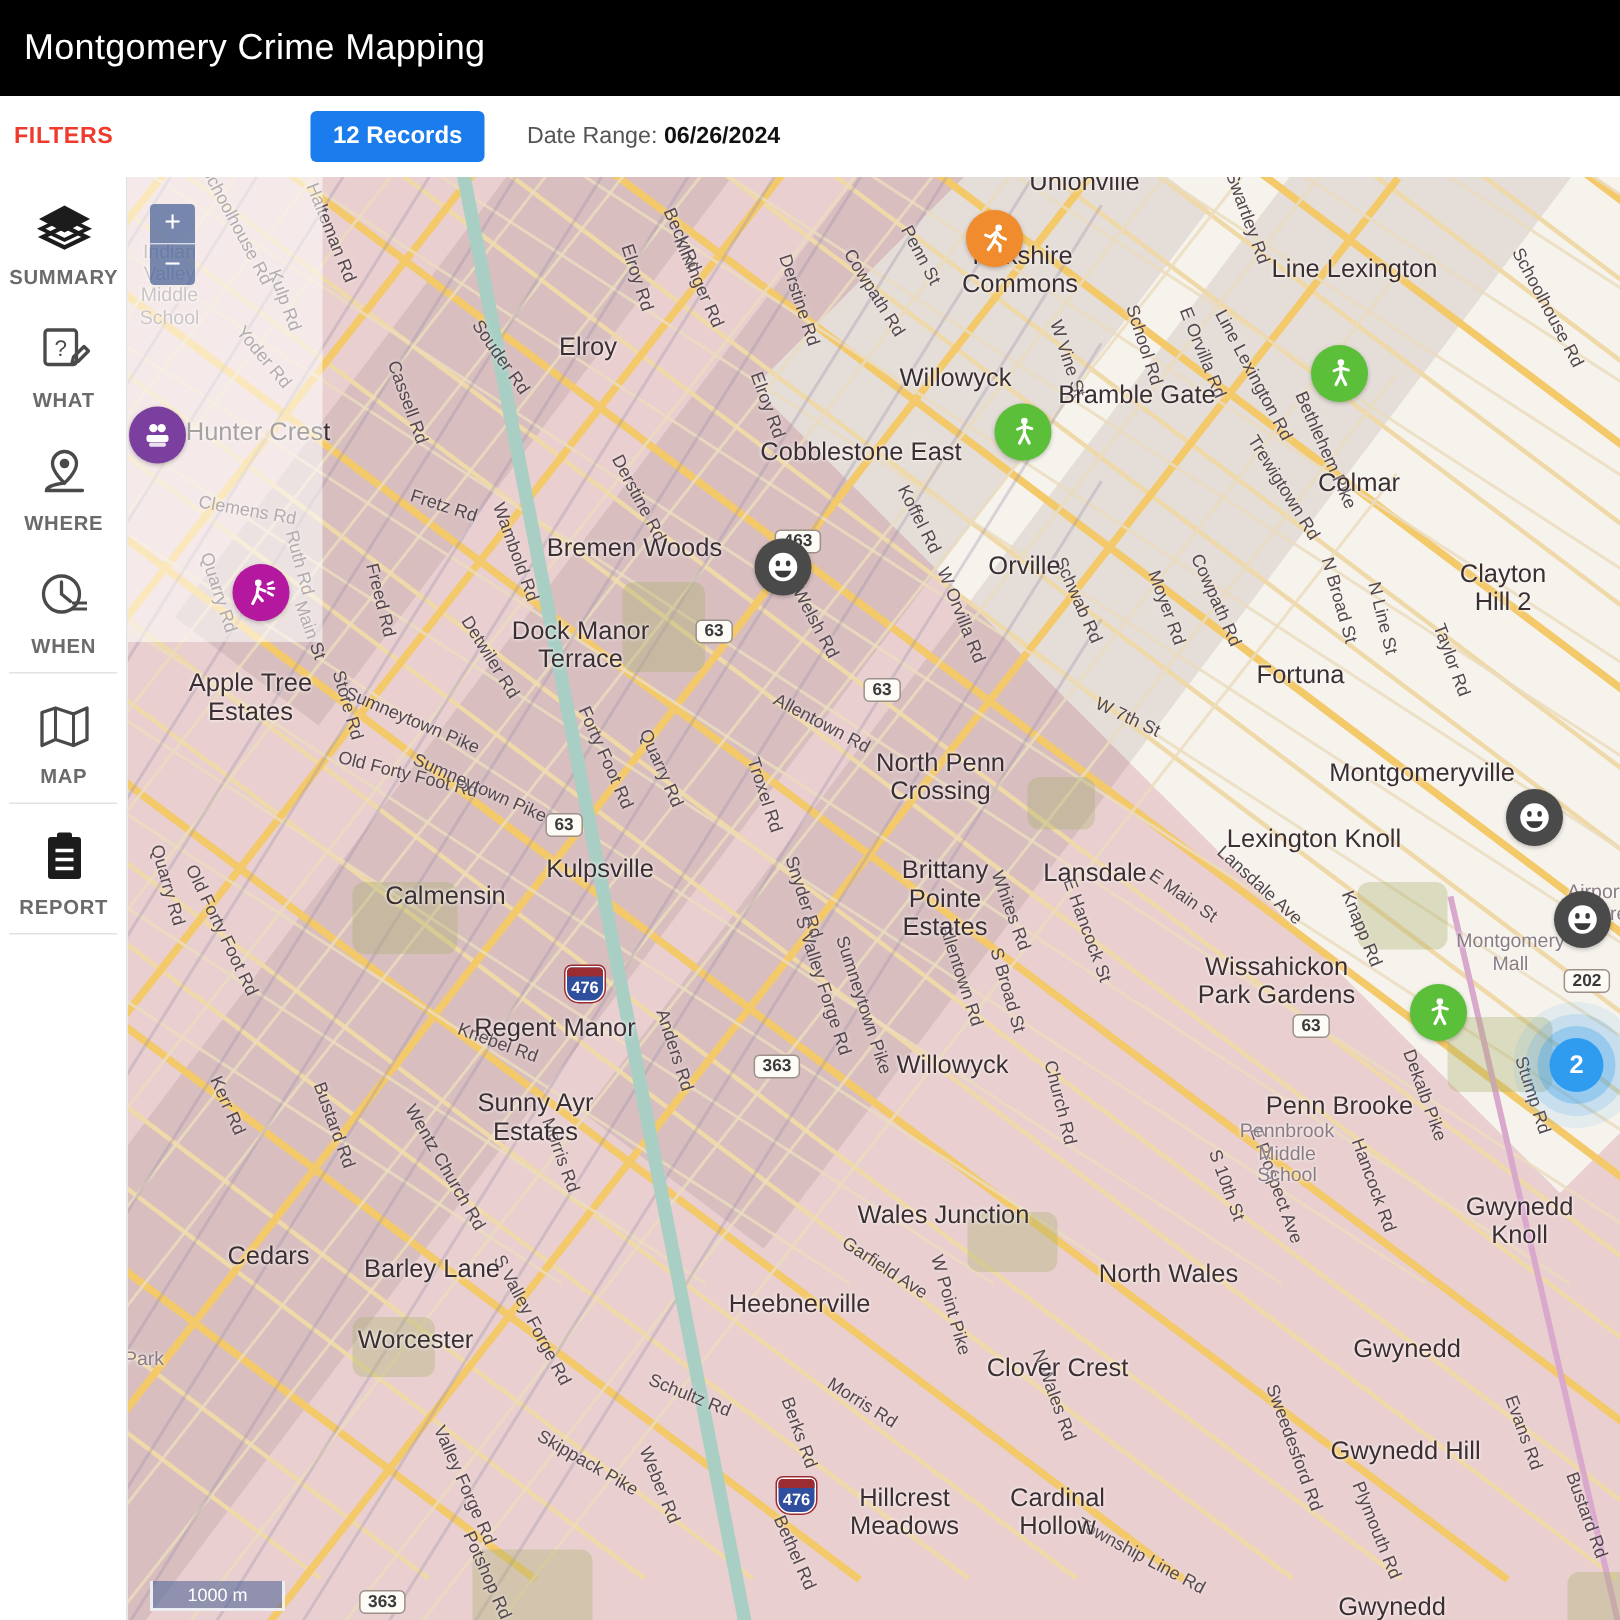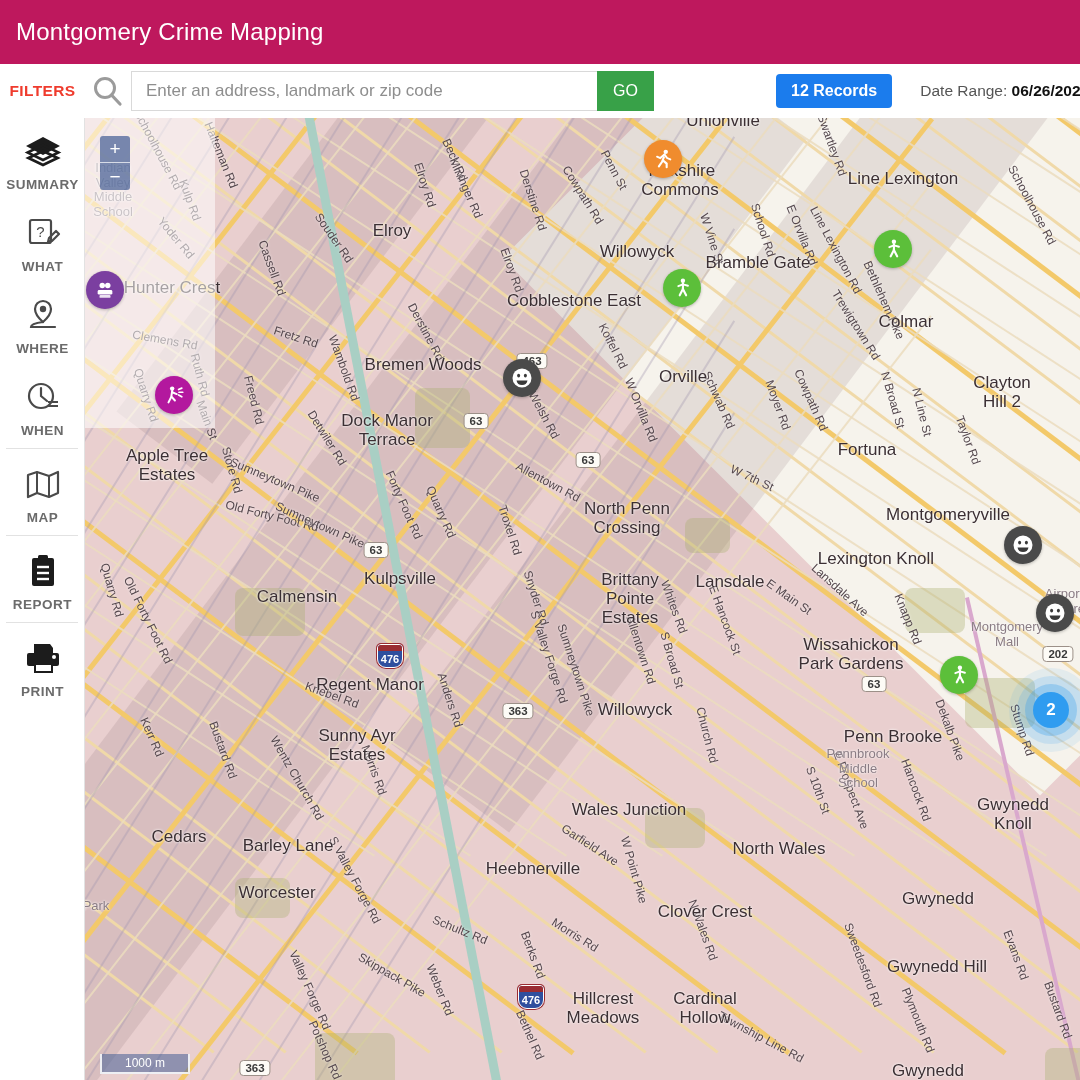--- a/index.html
+++ b/index.html
@@ -8,21 +8,21 @@
     overflow: hidden;
     font-family: "Liberation Sans", sans-serif;
     background: #ffffff;
   }
   #app { position: relative; width: 1080px; height: 1080px; overflow: hidden; }
 
   
   .header {
     position: absolute; top: 0; left: 0;
     width: 1080px; height: 64px;
-    background: #be185d;
+    background: #000000;
     display: flex; align-items: center;
   }
   .header-title {
     color: #ffffff;
     font-size: 24px;
     font-weight: 400;
     letter-spacing: 0.2px;
     margin-left: 16px;
   }
 
@@ -329,32 +329,20 @@
 
 <div id="app">
 
   <div class="header">
     <div class="header-title">Montgomery Crime Mapping</div>
   </div>
 
   <div class="toolbar">
     <div class="tb-filters">FILTERS</div>
 
-    <div class="tb-search-wrap">
-      <div class="search-icon">
-        <svg width="34" height="34" viewBox="0 0 34 34">
-          <circle cx="14" cy="14" r="9.5" fill="none" stroke="#9b9b9b" stroke-width="3"></circle>
-          <line x1="20.5" y1="21" x2="29" y2="30" stroke="#9b9b9b" stroke-width="3.2" stroke-linecap="round"></line>
-        </svg>
-      </div>
-      <div class="search-box">
-        <input class="search-input" type="text" placeholder="Enter an address, landmark or zip code" style="">
-        <button class="go-btn">GO</button>
-      </div>
-    </div>
 
     <div class="tb-right">
       <div class="records-badge">12 Records</div>
       <div class="date-range">
         <span>Date Range:</span>
         <b>06/26/2024</b>
       </div>
     </div>
   </div>
 
@@ -428,32 +416,20 @@
           <line x1="12" y1="20" x2="24" y2="20" stroke="#ffffff" stroke-width="2.4"></line>
           <line x1="12" y1="26" x2="24" y2="26" stroke="#ffffff" stroke-width="2.4"></line>
         </svg>
       </div>
       <div class="slabel">REPORT</div>
     </div>
 
 
     <div class="side-sep"></div>
 
-    <div class="side-item">
-      <div class="sicon">
-        <svg width="40" height="36" viewBox="0 0 40 36">
-          <path d="M11 4 L27 4 L30 8 L30 13 L11 13 Z" fill="#1c1c1c"></path>
-          <rect x="4" y="13" width="32" height="13" rx="2" fill="#1c1c1c"></rect>
-          <rect x="11" y="23" width="19" height="10" fill="#1c1c1c"></rect>
-          <rect x="13" y="25" width="15" height="6" fill="#ffffff"></rect>
-          <circle cx="31" cy="17" r="2" fill="#ffffff"></circle>
-        </svg>
-      </div>
-      <div class="slabel">PRINT</div>
-    </div>
   </div>
 
   <div class="map">
     <div class="map-canvas" id="map-canvas">
       <div class="tint"></div>
       <div class="wedge-out"></div>
       <div class="band band-a"></div>
       <div class="band band-b"></div>
       <div class="band band-c"></div>
     <div class="road " style="left: -1268px; top: -120px; width: 1750px; transform: rotate(37deg);"></div>

